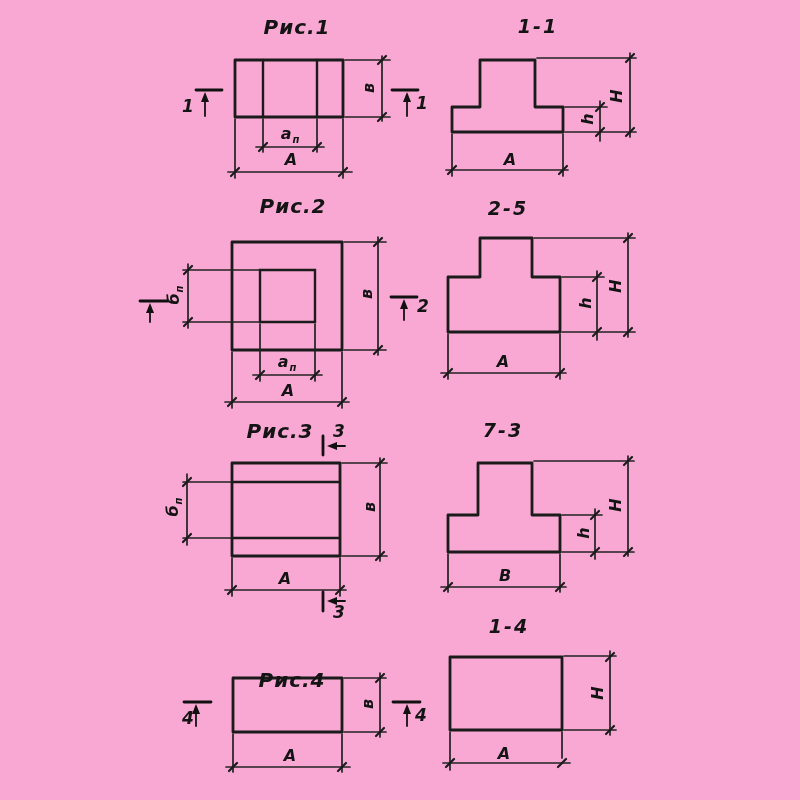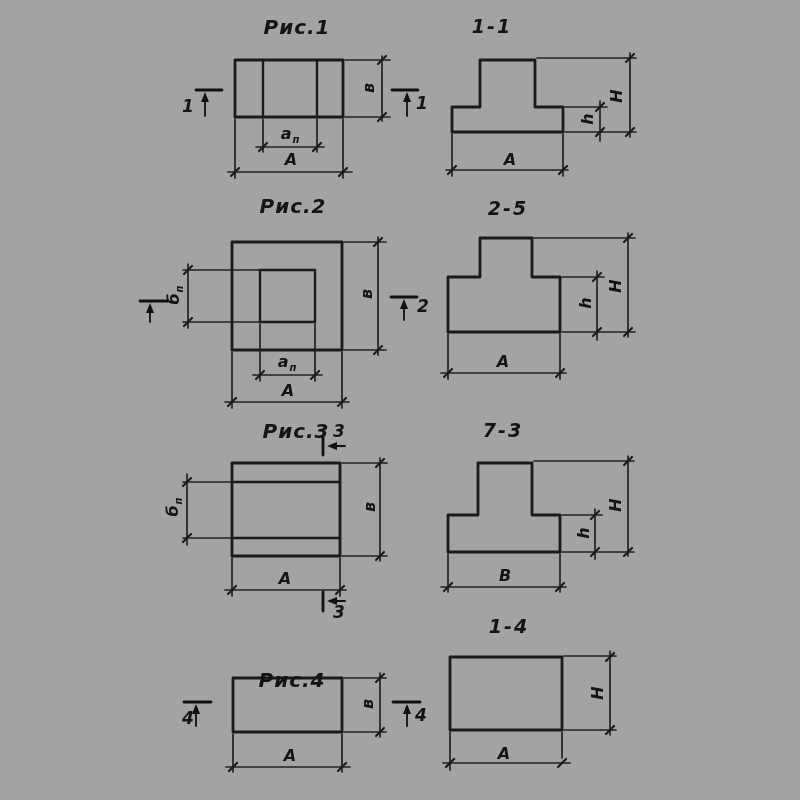--- a/index.html
+++ b/index.html
@@ -1,17 +1,17 @@
 <!DOCTYPE html>
 <html><head>
 <meta charset="utf-8">
 <style>
   html,body{margin:0;padding:0;background:#ffffff;}
   .stage{
-    position:relative;width:800px;height:800px;background:#a3a3a3;overflow:hidden;
+    position:relative;width:800px;height:800px;background:#f9a8d4;overflow:hidden;
     font-family:"DejaVu Sans",sans-serif;
   }
   svg{position:absolute;left:0;top:0;}
   .outline{fill:none;stroke:#1b1b1b;stroke-width:2.8;stroke-linecap:round;stroke-linejoin:round;}
   .inner{fill:none;stroke:#1b1b1b;stroke-width:2.4;stroke-linecap:round;}
   .dimline{fill:none;stroke:#222222;stroke-width:1.7;stroke-linecap:round;}
   .tick{stroke:#1b1b1b;stroke-width:2.2;stroke-linecap:round;}
   .cutbar{stroke:#111111;stroke-width:2.8;stroke-linecap:round;}
   .cutarrow{stroke:#111111;stroke-width:1.8;stroke-linecap:round;}
   .arrowhead{fill:#111111;stroke:none;}
@@ -240,38 +240,38 @@
     </g>
   </svg>
 
   <div class="lbl fig-title" style="left:297px;top:27px;">Рис.1</div>
   <div class="lbl cutnum" style="left:188px;top:106px;">1</div>
   <div class="lbl cutnum" style="left:422px;top:103px;">1</div>
   <div class="lbl dim" style="left:290px;top:135px;"><span>а</span><span class="dim-sub">п</span></div>
   <div class="lbl dim" style="left:291px;top:160px;">А</div>
   <div class="lbl dim rot" style="left:369px;top:88px;">в</div>
 
-  <div class="lbl sec-title" style="left:492px;top:26px;text-align:center;">1-1</div>
+  <div class="lbl sec-title" style="left:538px;top:26px;text-align:center;">1-1</div>
   <div class="lbl dim rot" style="left:617px;top:96px;">H</div>
   <div class="lbl dim rot" style="left:588px;top:119px;">h</div>
   <div class="lbl dim" style="left:510px;top:160px;">А</div>
 
   <div class="lbl fig-title" style="left:293px;top:206px;">Рис.2</div>
   <div class="lbl dim rot" style="left:175px;top:295px;"><span>б</span><span class="dim-sub">п</span></div>
   <div class="lbl dim rot" style="left:367px;top:294px;">в</div>
   <div class="lbl cutnum" style="left:423px;top:306px;">2</div>
   <div class="lbl dim" style="left:287px;top:363px;"><span>а</span><span class="dim-sub">п</span></div>
   <div class="lbl dim" style="left:288px;top:391px;">А</div>
 
   <div class="lbl sec-title" style="left:508px;top:208px;">2-5</div>
   <div class="lbl dim rot" style="left:616px;top:286px;">H</div>
   <div class="lbl dim rot" style="left:586px;top:303px;">h</div>
   <div class="lbl dim" style="left:503px;top:362px;">А</div>
 
-  <div class="lbl fig-title" style="left:296px;top:431px;">Рис.3</div>
+  <div class="lbl fig-title" style="left:280px;top:431px;">Рис.3</div>
   <div class="lbl cutnum" style="left:339px;top:431px;">3</div>
   <div class="lbl dim rot" style="left:174px;top:507px;"><span>б</span><span class="dim-sub">п</span></div>
   <div class="lbl dim rot" style="left:370px;top:507px;">в</div>
   <div class="lbl dim" style="left:285px;top:579px;">А</div>
   <div class="lbl cutnum" style="left:339px;top:612px;">3</div>
 
   <div class="lbl sec-title" style="left:503px;top:430px;">7-3</div>
   <div class="lbl dim rot" style="left:616px;top:505px;">H</div>
   <div class="lbl dim rot" style="left:584px;top:533px;">h</div>
   <div class="lbl dim" style="left:505px;top:576px;">В</div>

